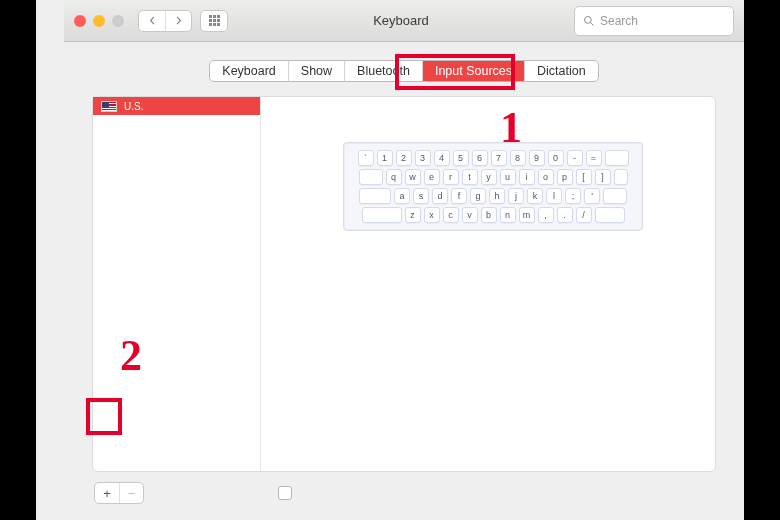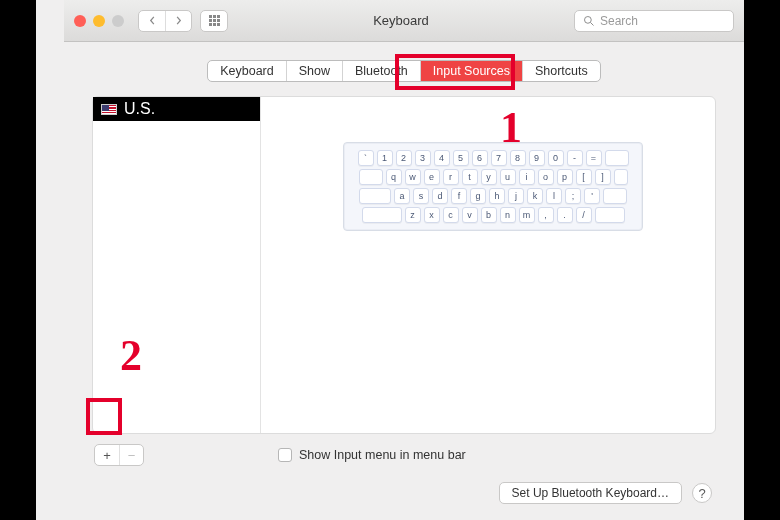--- a/index.html
+++ b/index.html
@@ -33,42 +33,42 @@
     .nav-btn { width: 26px; display: flex; align-items: center; justify-content: center; color: #7a7a7a; font-size: 13px; }
     .nav-btn + .nav-btn { border-left: 1px solid #ddd; }
     .grid-btn {
       width: 28px; height: 22px; border: 1px solid #c9c8c7; border-radius: 5px; background: #fff;
       display: flex; align-items: center; justify-content: center;
     }
     .grid-icon { display: grid; grid-template-columns: repeat(3, 3px); grid-template-rows: repeat(3, 3px); gap: 1px; }
     .grid-icon span { background: #888; }
     .title { flex: 1; text-align: center; font-size: 13px; color: #3a3a3a; }
     .search {
-      width: 160px; height: 22px; border: 1px solid #c9c8c7; border-radius: 5px; background: #fff;
+      width: 160px; height: 30px; border: 1px solid #c9c8c7; border-radius: 5px; background: #fff;
       display: flex; align-items: center; padding: 0 8px; gap: 5px; color: #9a9a9a; font-size: 12px;
     }
     .search svg { width: 12px; height: 12px; fill: #8a8a8a; }
 
     .body { padding: 18px 28px 12px; flex: 1; display: flex; flex-direction: column; }
 
     .tabbar { display: flex; justify-content: center; margin-bottom: 14px; }
     .tabs { display: flex; border: 1px solid #bcbcbc; border-radius: 5px; overflow: hidden; background: #fff; height: 22px; font-size: 12.5px; }
     .tab { padding: 0 12px; display: flex; align-items: center; color: #333; cursor: default; position: relative; }
     .tab + .tab { border-left: 1px solid #d3d3d3; }
     .tab.active { background: #ef4444; color: #fff; }
 
     .content-box {
       flex: 1; background: #fff; border: 1px solid #dcdcdc; border-radius: 6px;
       display: flex; position: relative;
     }
     .source-list {
       width: 168px; border-right: 1px solid #e3e3e3; display: flex; flex-direction: column;
     }
     .source-item {
-      height: 24px; background: #000000; color: #fff; font-size: 16px;
+      height: 18px; background: #ef4444; color: #fff; font-size: 10px;
       display: flex; align-items: center; padding: 0 8px; gap: 7px;
     }
     .flag {
       width: 16px; height: 11px; background: #fff; position: relative; border: 0.5px solid rgba(0,0,0,.2);
       overflow: hidden;
     }
     .flag::before { content: ""; position: absolute; left: 0; top: 0; width: 7px; height: 6px; background: #3c3b6e; }
     .flag::after {
       content: ""; position: absolute; left: 0; top: 0; right: 0; bottom: 0;
       background: repeating-linear-gradient(#c3122d 0 1px, #fff 1px 2px);
@@ -182,21 +182,21 @@
         <div class="tab">
             <span>Show</span>
           </div>
         <div class="tab">
             <span>Bluetooth</span>
           </div>
         <div class="tab active">
             <span>Input Sources</span>
           </div>
         <div class="tab">
-            <span>Shortcuts</span>
+            <span>Dictation</span>
           </div>
       </div>
     </div>
 
     <div class="content-box">
       <div class="source-list">
         <div class="source-item">
           <span class="flag">
             <span class="stripes"></span>
               <span class="canton"></span>
@@ -275,32 +275,23 @@
       <div class="pm-group">
         <div class="pm-btn">
             <span>+</span>
           </div>
         <div class="pm-btn">
             <span>−</span>
           </div>
       </div>
       <label class="chk-wrap">
         <span class="checkbox"></span>
-        <span>Show Input menu in menu bar</span>
       </label>
     </div>
 
-    <div class="footer">
-      <div class="btn">
-          <span>Set Up Bluetooth Keyboard…</span>
-        </div>
-      <div class="help">
-          <span>?</span>
-        </div>
-    </div>
 
   </div>
 </div>
 
 <div class="hl-box hl-1"></div>
 <div class="hl-box hl-2"></div>
 <div class="anno a1">1</div>
 <div class="anno a2">2</div>
 
 </body></html>

